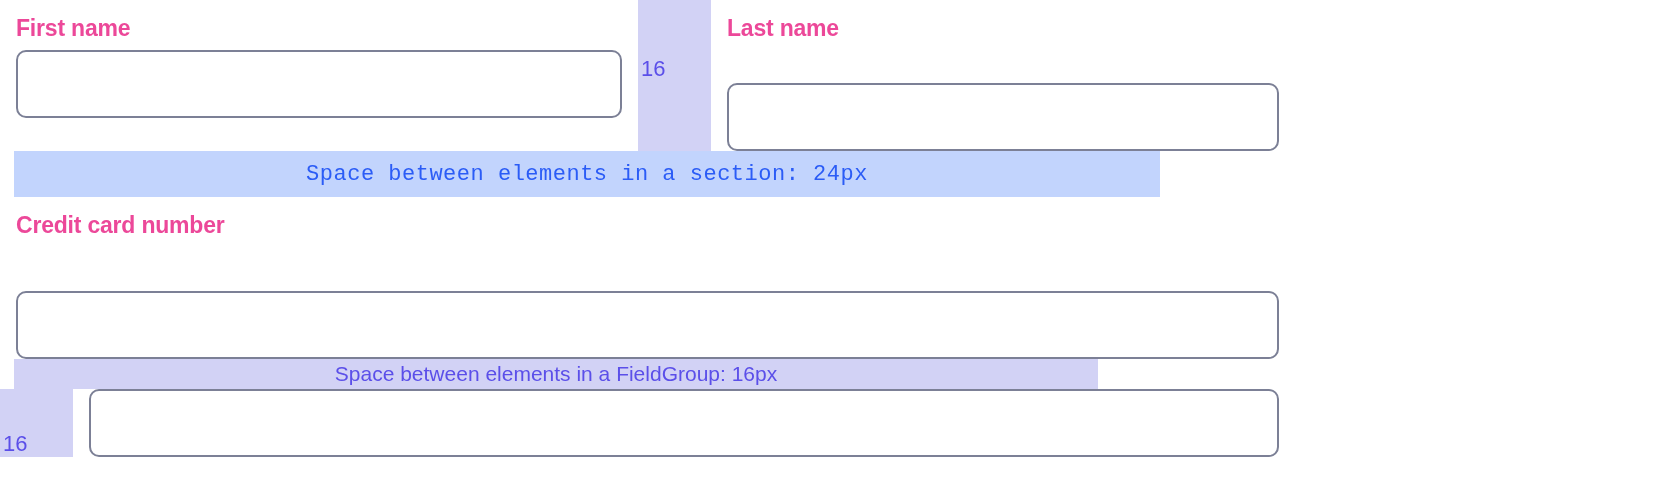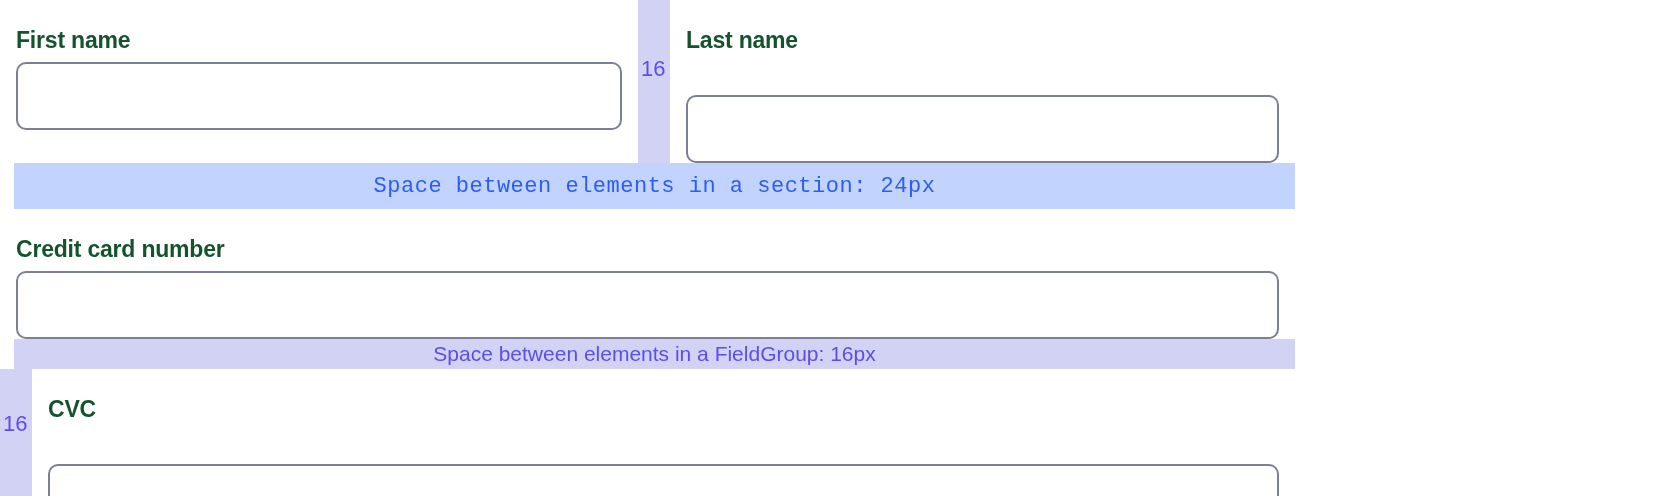--- a/index.html
+++ b/index.html
@@ -34,28 +34,28 @@
     align-items: stretch;
   }
 
   .col {
     display: flex;
     flex-direction: column;
   }
 
   .col-left  { width: 638px; }
   .col-right { flex: 1 1 auto; gap: 33px; }
-  .col-full  { width: 1295px; }
+  .col-full  { width: 1295px; gap: 44px; }
 
   .field-label {
     font-size: 23px;
     font-weight: bold;
-    color: #14532d;
+    color: #ec4899;
     line-height: 28px;
-    padding: 26px 0 8px 16px;
+    padding: 14px 0 8px 16px;
     letter-spacing: -0.2px;
     white-space: nowrap;
   }
 
   .field-input {
     margin: 0 16px 0 16px;
     height: 68px;
     box-sizing: border-box;
     border: 2px solid #7c8096;
     border-radius: 10px;
@@ -68,20 +68,21 @@
     display: block;
     width: calc(100% - 32px);
   }
 
   
   .gap-col {
     width: 32px;
     flex: 0 0 32px;
     background: #d2d2f5;
     position: relative;
+    padding-left: 41px;
   }
   .gap-col-label {
     position: absolute;
     left: 3px;
     top: 58px;
     font-family: "Liberation Sans", sans-serif;
     font-size: 22px;
     color: #5b4fe9;
     line-height: 22px;
   }
@@ -99,31 +100,31 @@
     white-space: nowrap;
   }
 
   .gap-band.section {
     height: 46px;
     background: #c2d4fd;
     font-family: "Liberation Mono", monospace;
     font-size: 22px;
     letter-spacing: 0.5px;
     margin-left: 14px;
-    width: 1281px;
+    width: 1146px;
   }
 
   .gap-band.fieldgroup {
     height: 30px;
     background: #d2d2f5;
     font-family: "Liberation Sans", sans-serif;
     font-size: 21px;
     color: #5b4fe9;
     margin-left: 14px;
-    width: 1281px;
+    width: 1084px;
   }
 </style>
 </head>
 <body>
 
 <div class="canvas">
 
   <div class="form-region">
 
     <div class="row">
@@ -160,21 +161,20 @@
     </div>
 
     <div class="row">
 
 
       <div class="gap-col bottom">
         <span class="gap-col-label">16</span>
       </div>
 
       <div class="col col-right">
-        <div class="field-label">CVC</div>
         <input class="field-input" type="text" placeholder="" style="">
       </div>
 
     </div>
 
   </div>
 
 </div>
 
 </body></html>

